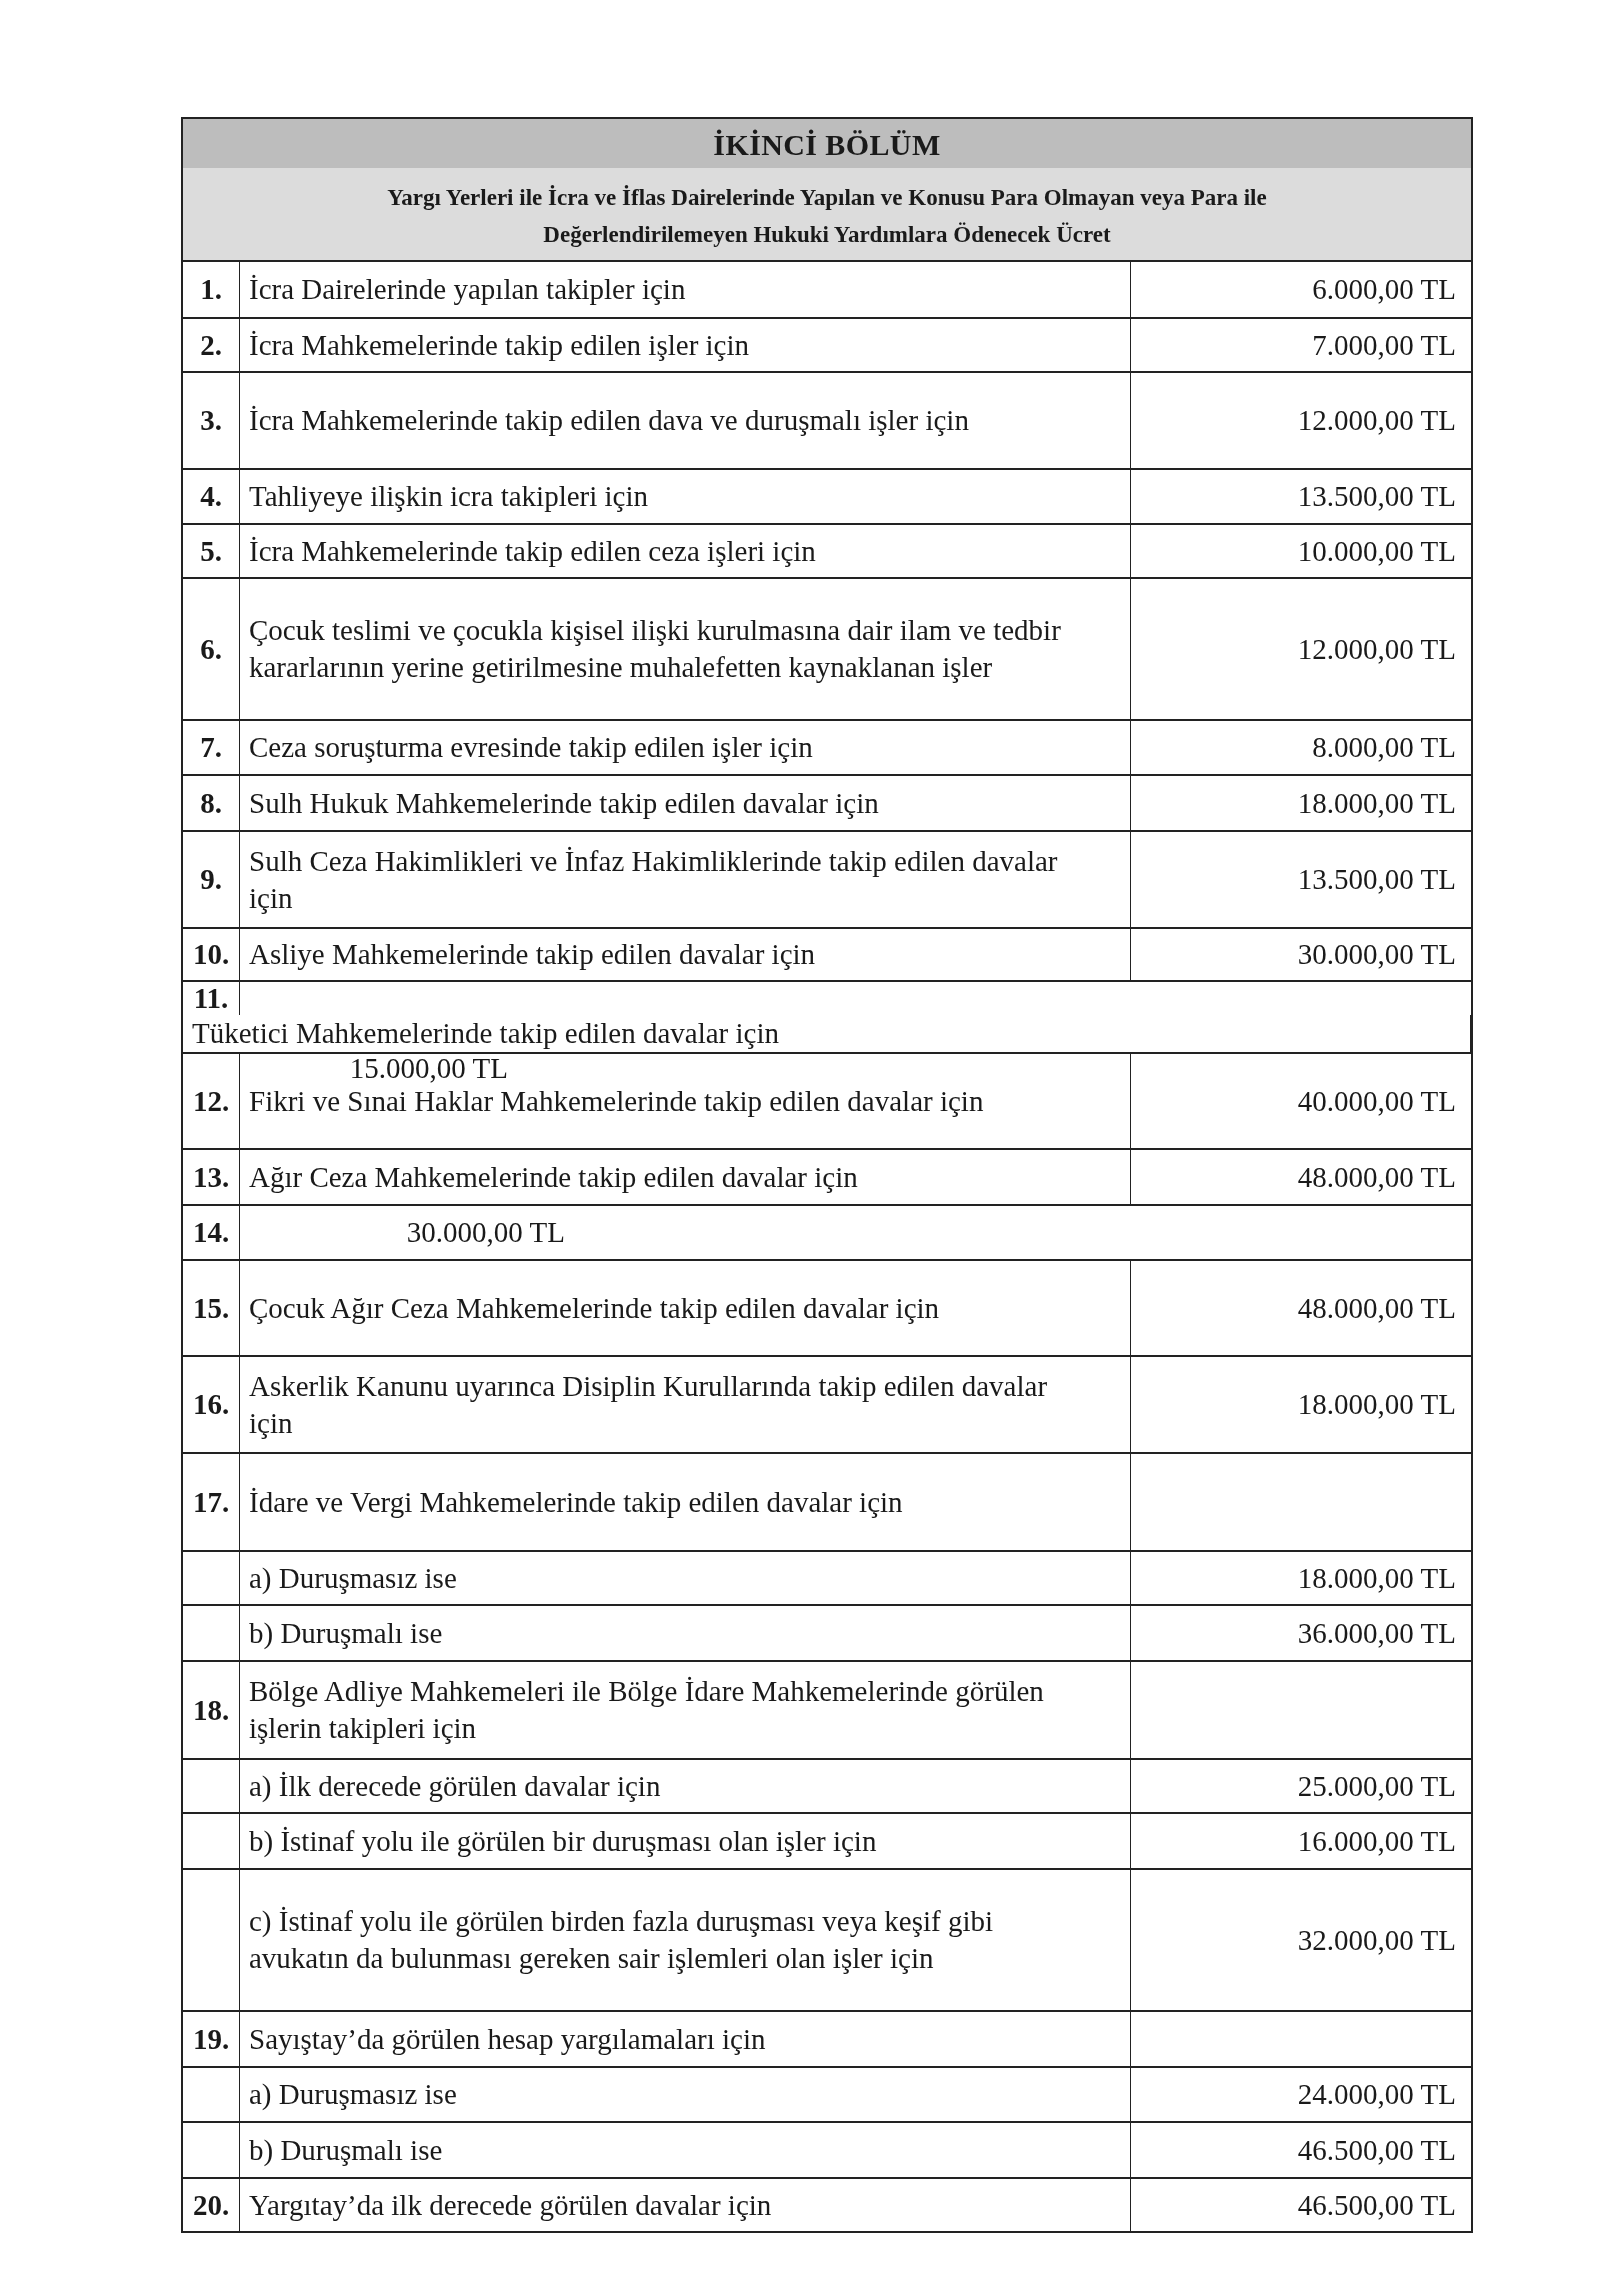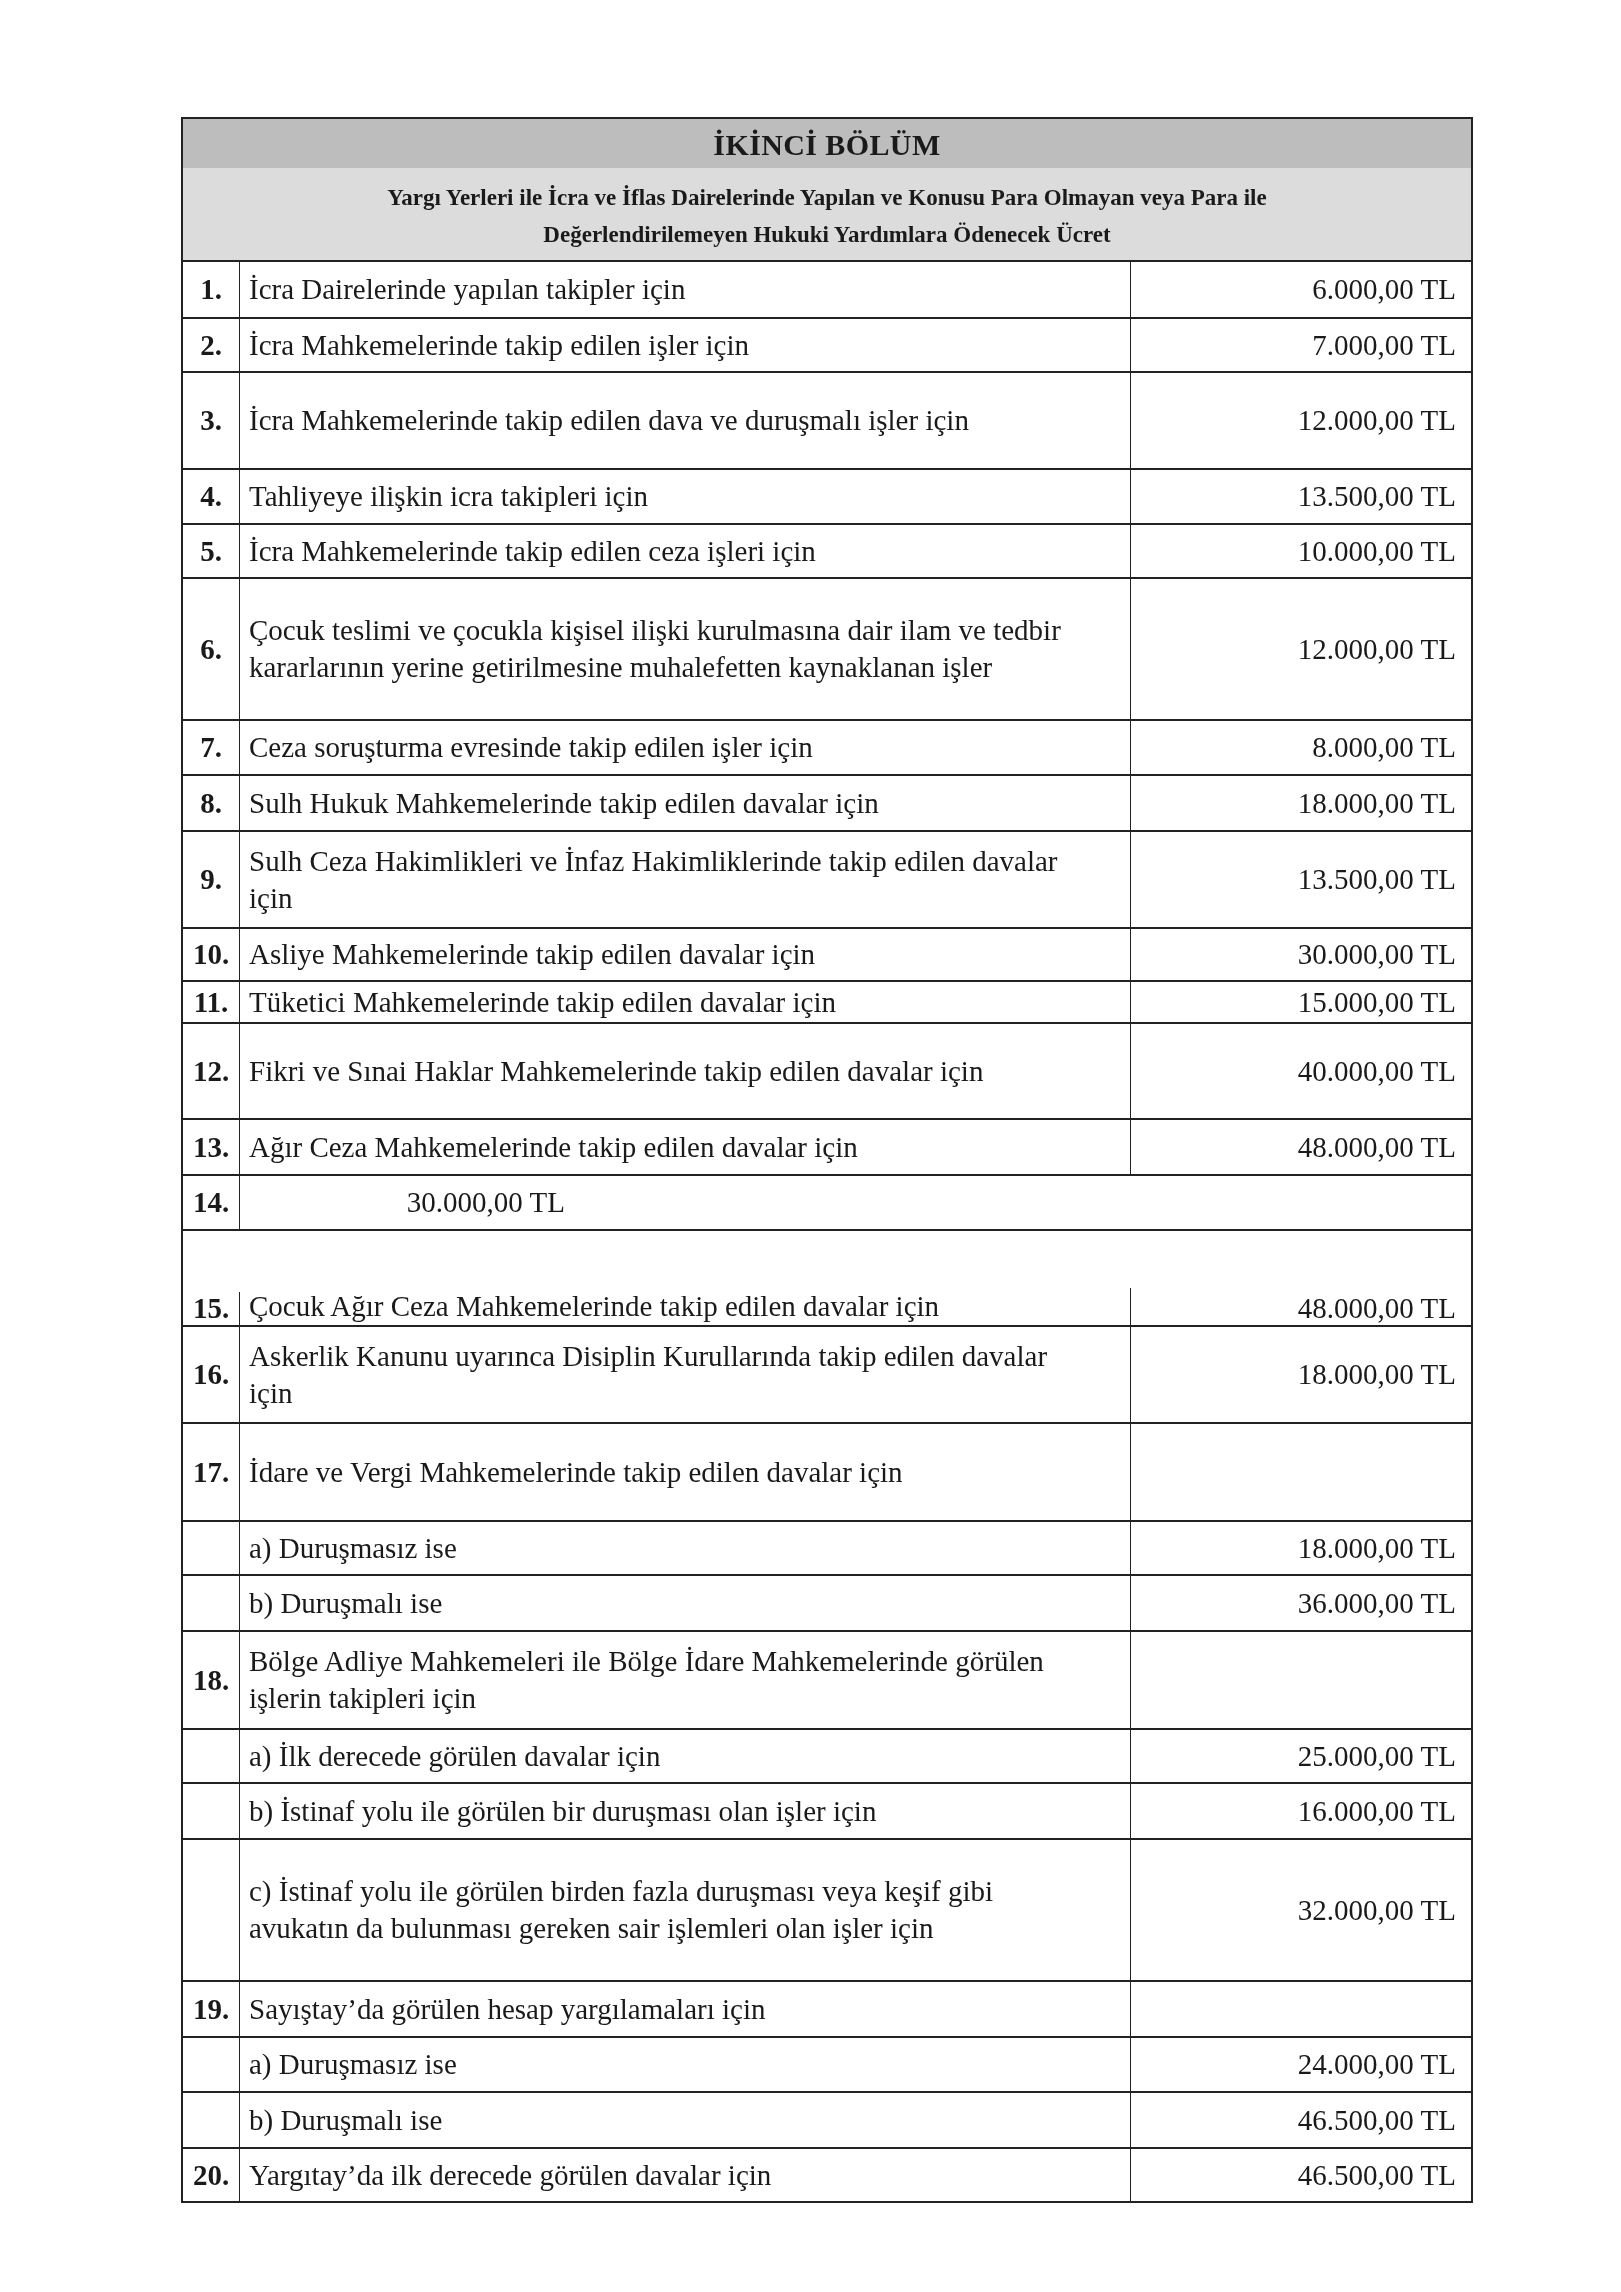--- a/index.html
+++ b/index.html
@@ -100,21 +100,21 @@
           </div>
           <div class="cell-val">13.500,00 TL</div>
         </div>
         <div class="row" style="height: 53px;">
           <div class="cell-no">10.</div>
           <div class="cell-text">
             <div>Asliye Mahkemelerinde takip edilen davalar için</div>
           </div>
           <div class="cell-val">30.000,00 TL</div>
         </div>
-        <div class="row" style="height: 42px;">
+        <div class="row" style="height: 72px; flex-direction: column;">
           <div class="cell-no">11.</div>
           <div class="cell-text">
             <div>Tüketici Mahkemelerinde takip edilen davalar için</div>
           </div>
           <div class="cell-val">15.000,00 TL</div>
         </div>
         <div class="row" style="height: 96px;">
           <div class="cell-no">12.</div>
           <div class="cell-text">
             <div>Fikri ve Sınai Haklar Mahkemelerinde takip edilen davalar için</div>
@@ -125,21 +125,21 @@
           <div class="cell-no">13.</div>
           <div class="cell-text">
             <div>Ağır Ceza Mahkemelerinde takip edilen davalar için</div>
           </div>
           <div class="cell-val">48.000,00 TL</div>
         </div>
         <div class="row" style="height: 55px;">
           <div class="cell-no">14.</div>
           <div class="cell-val">30.000,00 TL</div>
         </div>
-        <div class="row" style="height: 96px; align-items: flex-end;">
+        <div class="row" style="height: 96px;">
           <div class="cell-no">15.</div>
           <div class="cell-text">
             <div>Çocuk Ağır Ceza Mahkemelerinde takip edilen davalar için</div>
           </div>
           <div class="cell-val">48.000,00 TL</div>
         </div>
         <div class="row" style="height: 97px;">
           <div class="cell-no">16.</div>
           <div class="cell-text">
             <div>Askerlik Kanunu uyarınca Disiplin Kurullarında takip edilen davalar</div>

